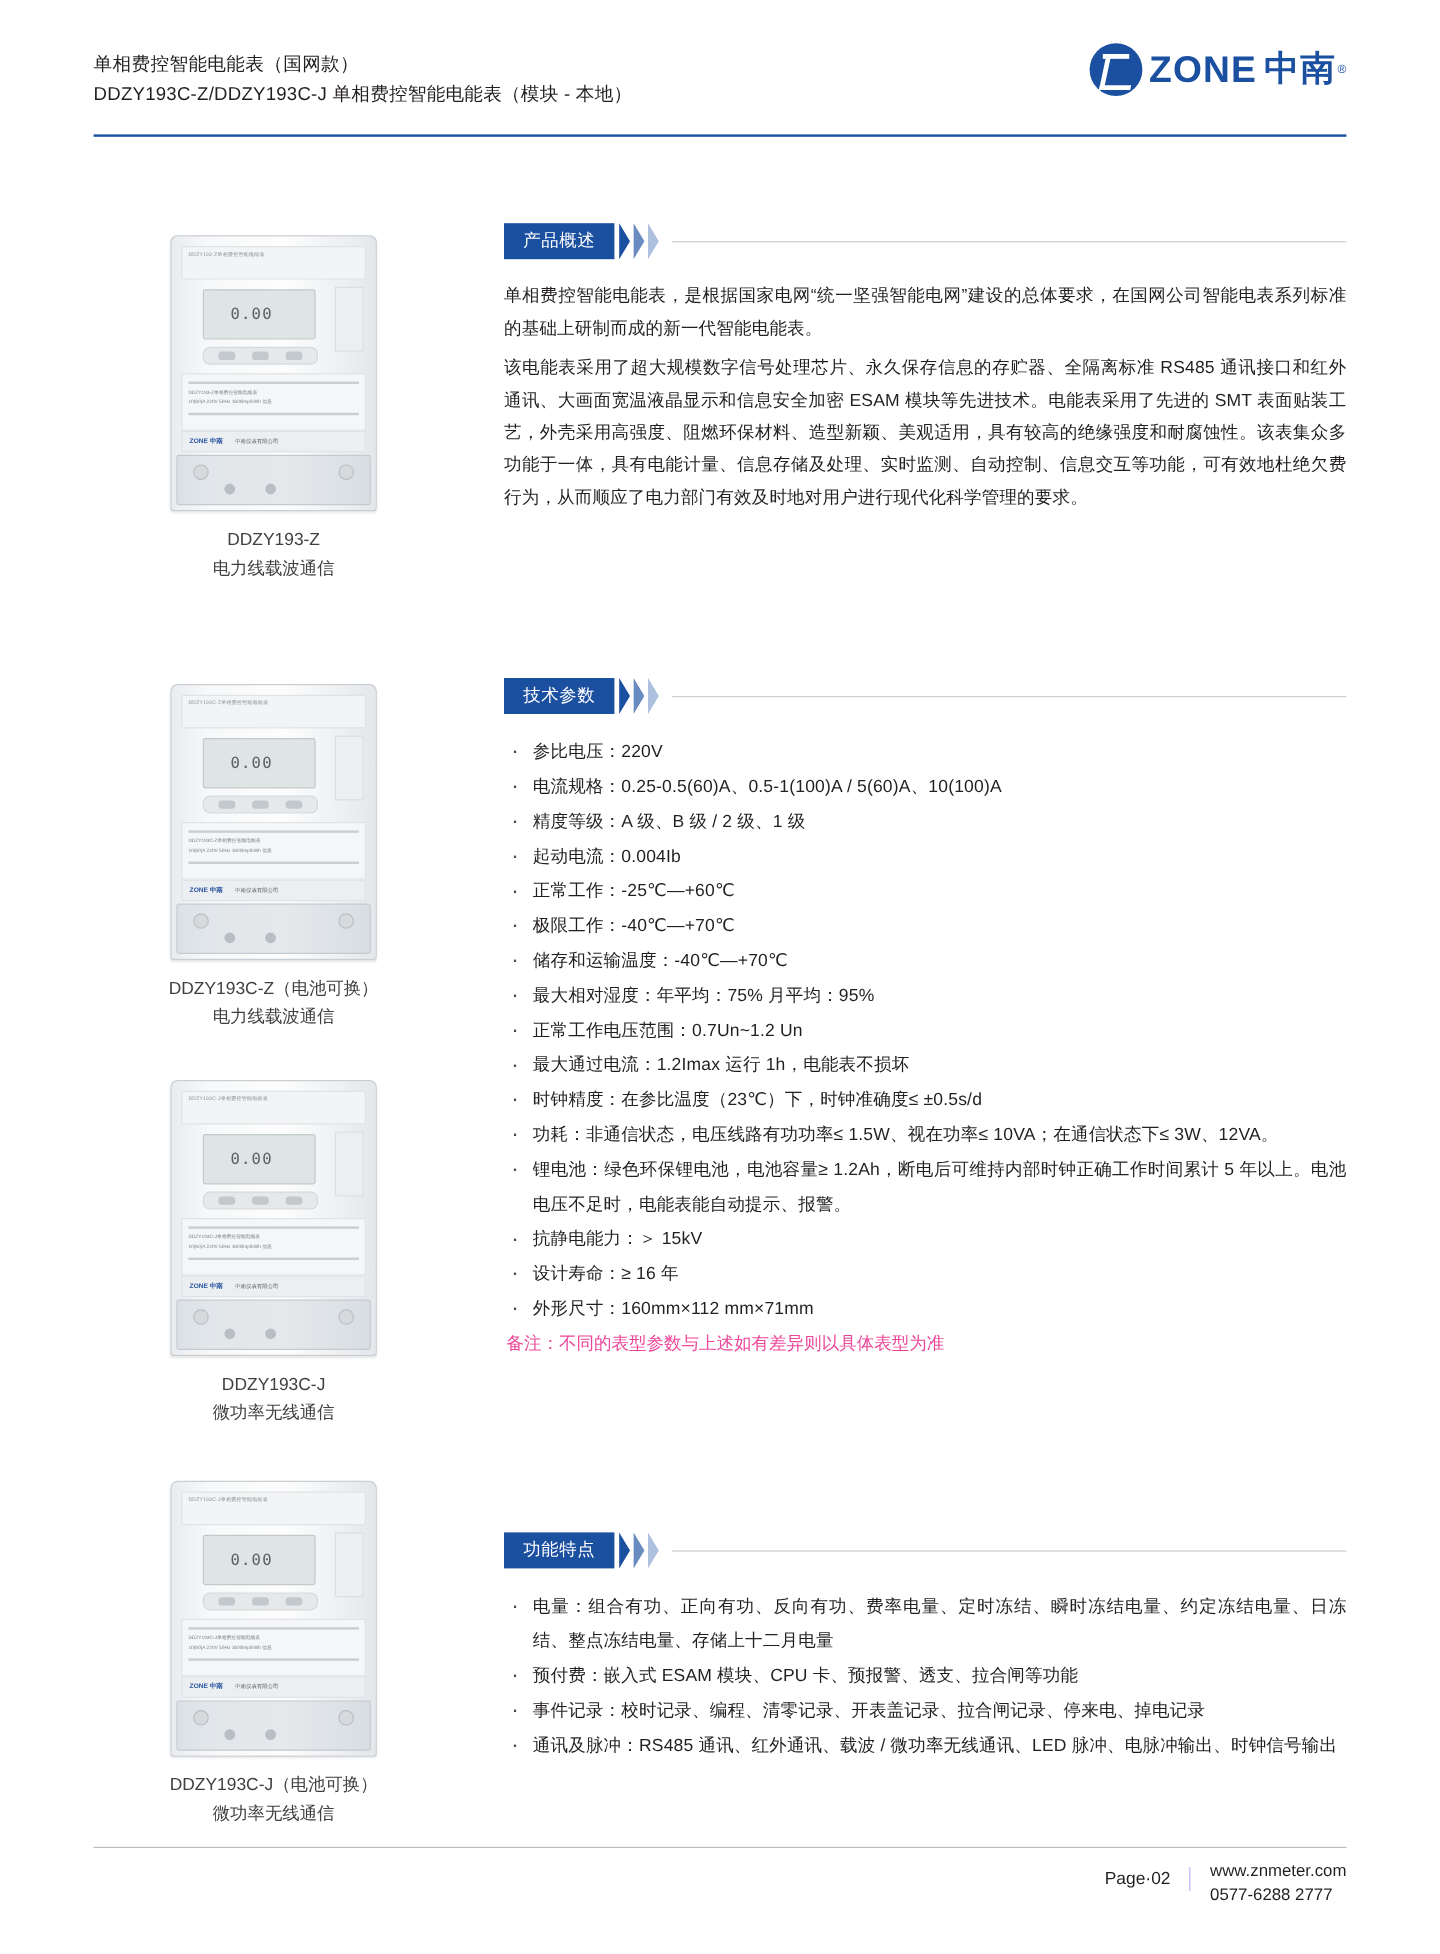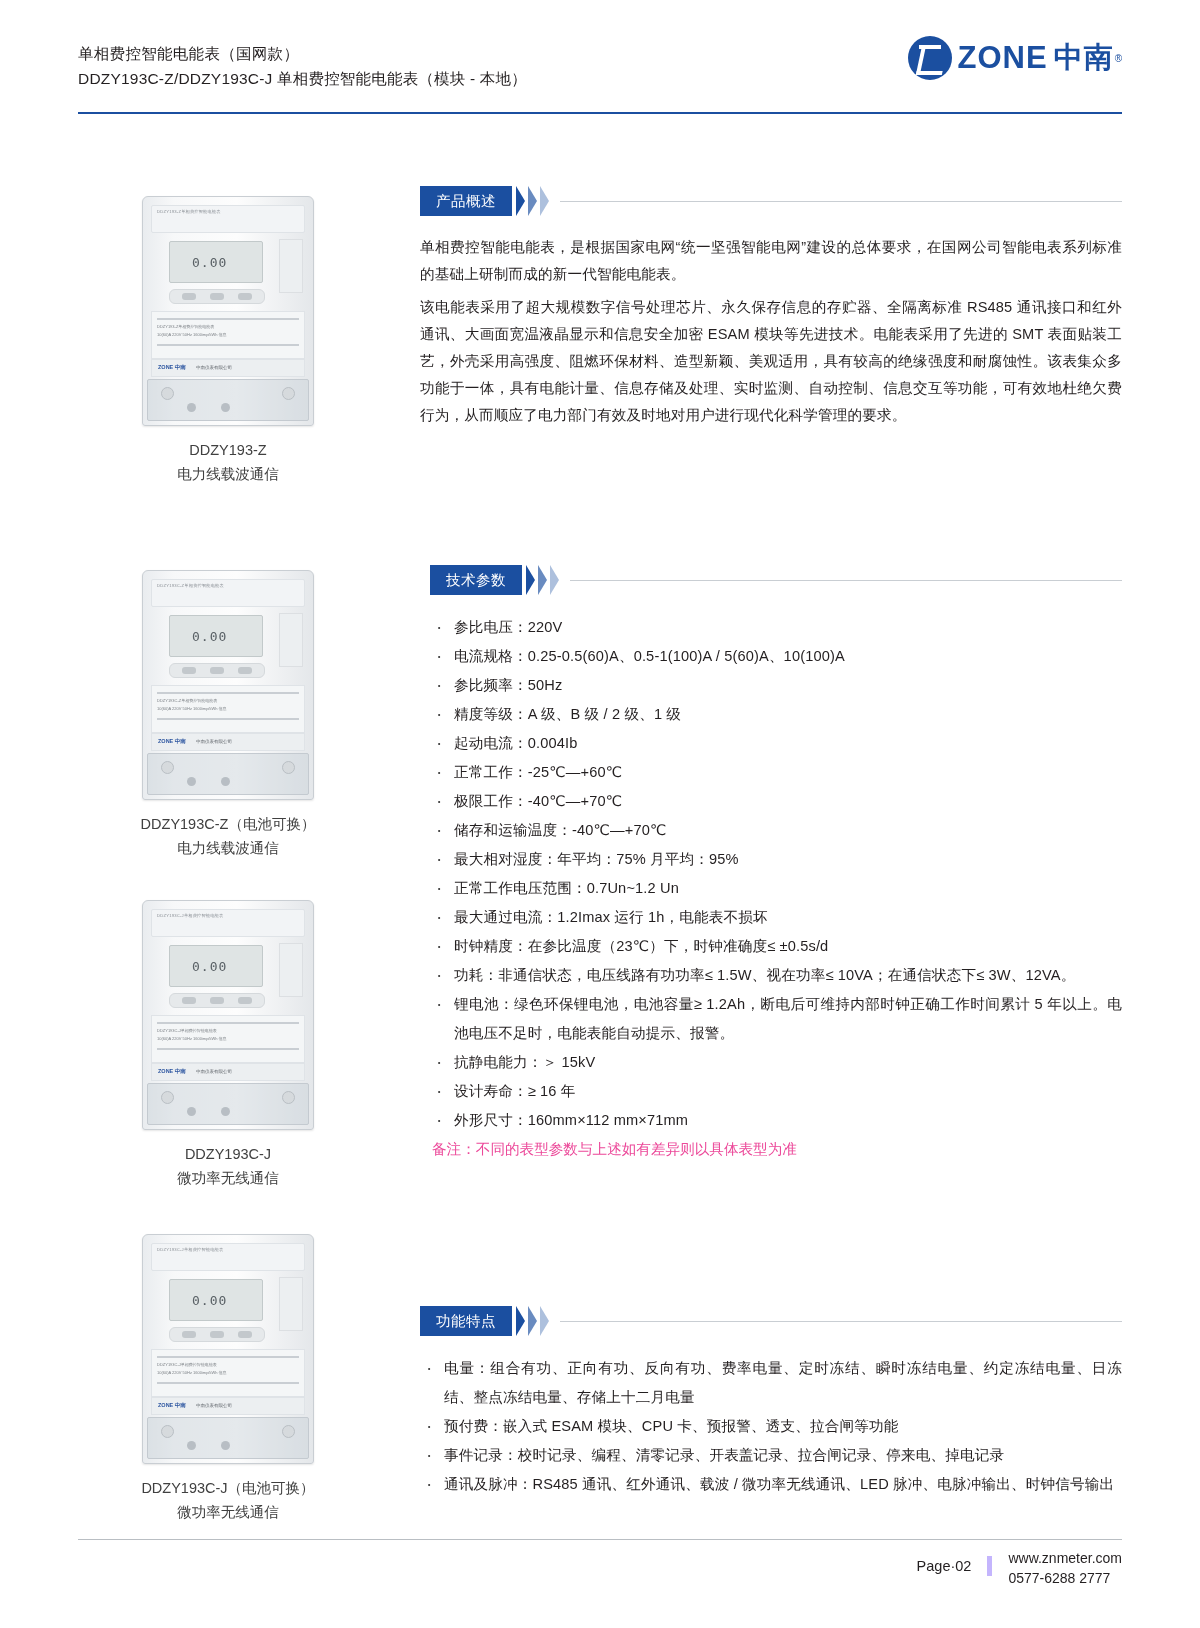--- a/index.html
+++ b/index.html
@@ -379,21 +379,21 @@
   }
   .footer-inner {
     display: flex;
     justify-content: flex-end;
     align-items: flex-start;
   }
   .footer-page {
     font-size: 14.5px;
     color: #231f20;
     padding-right: 16px;
-    border-right: 5px solid #c4b5fd;
+    border-right: 1px solid #c4b5fd;
     line-height: 20px;
     margin-top: 8px;
   }
   .footer-contact {
     padding-left: 16px;
     font-size: 14px;
     color: #231f20;
     line-height: 20px;
   }
 </style>
@@ -563,34 +563,33 @@
               <i class="a1"></i>
               <i class="a2"></i>
               <i class="a3"></i>
             </div>
           <div class="sec-rule"></div>
         </div>
         <p class="para">单相费控智能电能表，是根据国家电网“统一坚强智能电网”建设的总体要求，在国网公司智能电表系列标准的基础上研制而成的新一代智能电能表。</p>
         <p class="para">该电能表采用了超大规模数字信号处理芯片、永久保存信息的存贮器、全隔离标准 RS485 通讯接口和红外通讯、大画面宽温液晶显示和信息安全加密 ESAM 模块等先进技术。电能表采用了先进的 SMT 表面贴装工艺，外壳采用高强度、阻燃环保材料、造型新颖、美观适用，具有较高的绝缘强度和耐腐蚀性。该表集众多功能于一体，具有电能计量、信息存储及处理、实时监测、自动控制、信息交互等功能，可有效地杜绝欠费行为，从而顺应了电力部门有效及时地对用户进行现代化科学管理的要求。</p>
       </div>
 
-      <div class="section" style="margin-top:136px;margin-left:10px;">
+      <div class="section" style="margin-top:136px;">
         <div class="sec-head">
           <div class="sec-tab">技术参数</div>
           <div class="sec-arrows">
               <i class="a1"></i>
               <i class="a2"></i>
               <i class="a3"></i>
             </div>
           <div class="sec-rule"></div>
         </div>
         <ul class="spec-list">
           <li>参比电压：220V</li>
           <li>电流规格：0.25-0.5(60)A、0.5-1(100)A / 5(60)A、10(100)A</li>
-          <li>参比频率：50Hz</li>
           <li>精度等级：A 级、B 级 / 2 级、1 级</li>
           <li>起动电流：0.004Ib</li>
           <li>正常工作：-25℃—+60℃</li>
           <li>极限工作：-40℃—+70℃</li>
           <li>储存和运输温度：-40℃—+70℃</li>
           <li>最大相对湿度：年平均：75%  月平均：95%</li>
           <li>正常工作电压范围：0.7Un~1.2 Un</li>
           <li>最大通过电流：1.2Imax 运行 1h，电能表不损坏</li>
           <li>时钟精度：在参比温度（23℃）下，时钟准确度≤ ±0.5s/d</li>
           <li>功耗：非通信状态，电压线路有功功率≤ 1.5W、视在功率≤ 10VA；在通信状态下≤ 3W、12VA。</li>

